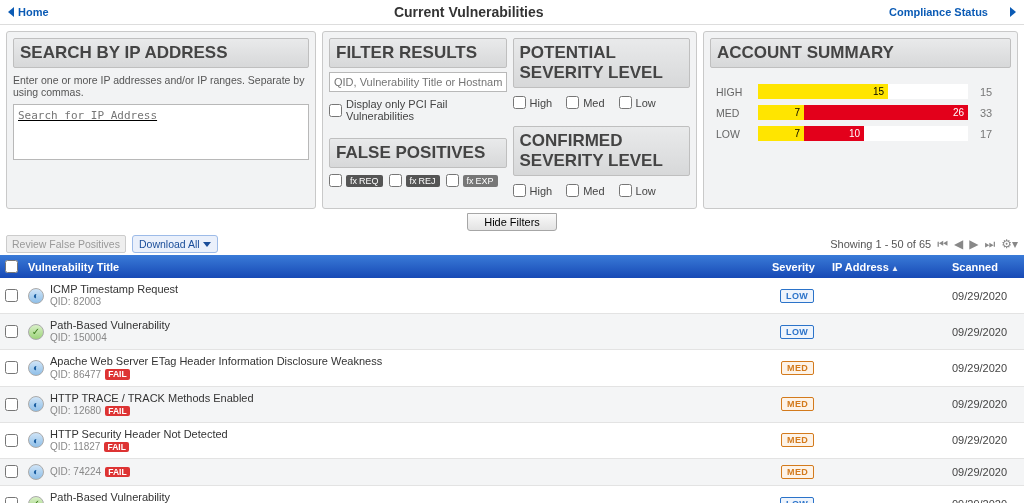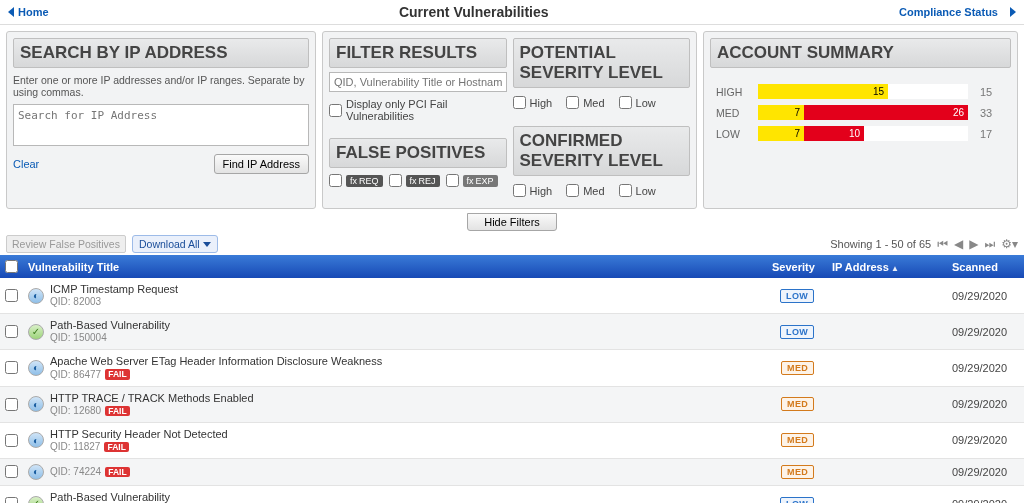--- a/index.html
+++ b/index.html
@@ -3,33 +3,33 @@
 <meta charset="utf-8">
 <style>
 * { box-sizing: border-box; margin: 0; padding: 0; }
 body { font-family: Arial, Helvetica, sans-serif; font-size: 11px; color: #333; background: #fff; width: 1024px; }
 a { text-decoration: none; }
 
 
 .topbar { display: flex; justify-content: space-between; align-items: center; padding: 4px 8px; border-bottom: 1px solid #ddd; }
 .topbar .home { color: #0b5bb5; font-weight: bold; display: flex; align-items: center; gap: 4px; }
 .topbar .title { color: #333; font-weight: bold; font-size: 14px; }
-.topbar .compliance { color: #0b5bb5; font-weight: bold; display: flex; align-items: center; gap: 12px; justify-content: flex-end; }
+.topbar .compliance { color: #0b5bb5; font-weight: bold; display: flex; align-items: center; gap: 22px; justify-content: flex-end; }
 .tri-left { width:0; height:0; border-top:5px solid transparent; border-bottom:5px solid transparent; border-right:6px solid #0b5bb5; }
 .tri-right { width:0; height:0; border-top:5px solid transparent; border-bottom:5px solid transparent; border-left:6px solid #0b5bb5; }
 
 
 .filters { display: flex; gap: 6px; padding: 6px; }
 .panel { background: #f2f3f4; border: 1px solid #c9c9c9; border-radius: 3px; padding: 6px; }
 .panel-head { background: linear-gradient(#e9eaeb,#d7d8d9); border: 1px solid #bfbfbf; border-radius: 2px; padding: 4px 6px; font-weight: bold; color: #444; font-size: 17px; margin-bottom: 6px; }
 .col-search { width: 310px; }
 .col-middle { width: 375px; display: flex; flex-direction: column; gap: 0; }
 .col-account { flex: 1; }
 .hint { color: #555; font-size: 10.5px; margin: 2px 0 6px; }
-.ip-input { width: 100%; height: 42px; border: 1px solid #b8b8b8; padding: 4px; font-size: 11px; resize: none; }
+.ip-input { width: 100%; height: 56px; border: 1px solid #b8b8b8; padding: 4px; font-size: 11px; resize: none; text-decoration: underline; }
 .search-row2 { display: flex; justify-content: space-between; align-items: center; margin-top: 6px; }
 .link { color: #0b5bb5; cursor: pointer; }
 .btn { background: linear-gradient(#fafafa,#e3e3e3); border: 1px solid #a6a6a6; border-radius: 3px; padding: 3px 8px; font-size: 11px; cursor: pointer; }
 
 .mid-grid { display: grid; grid-template-columns: 1fr 1fr; gap: 6px; }
 .mid-sub { }
 .mid-sub .panel-head { margin-bottom: 4px; }
 .text-input { width: 100%; border: 1px solid #b8b8b8; padding: 3px 4px; font-size: 11px; margin-bottom: 4px; }
 .chk-row { display: flex; align-items: center; gap: 4px; font-size: 11px; color: #444; margin: 2px 0; }
 .chk-row input { margin: 0; }
@@ -108,24 +108,20 @@
       <span>Compliance Status</span>
       <span class="tri-right"></span>
     </a>
 </div>
 
 <div class="filters">
   <div class="panel col-search">
     <div class="panel-head">SEARCH BY IP ADDRESS</div>
     <div class="hint">Enter one or more IP addresses and/or IP ranges. Separate by using commas.</div>
     <textarea class="ip-input" placeholder="Search for IP Address" style=""></textarea>
-    <div class="search-row2">
-      <span class="link">Clear</span>
-      <button class="btn">Find IP Address</button>
-    </div>
   </div>
 
   <div class="panel col-middle">
     <div class="mid-grid">
       <div class="mid-sub">
         <div class="panel-head">FILTER RESULTS</div>
         <input class="text-input" placeholder="QID, Vulnerability Title or Hostname" style="">
         <label class="chk-row">
             <input type="checkbox" style="">
             <span>Display only PCI Fail Vulnerabilities</span>

